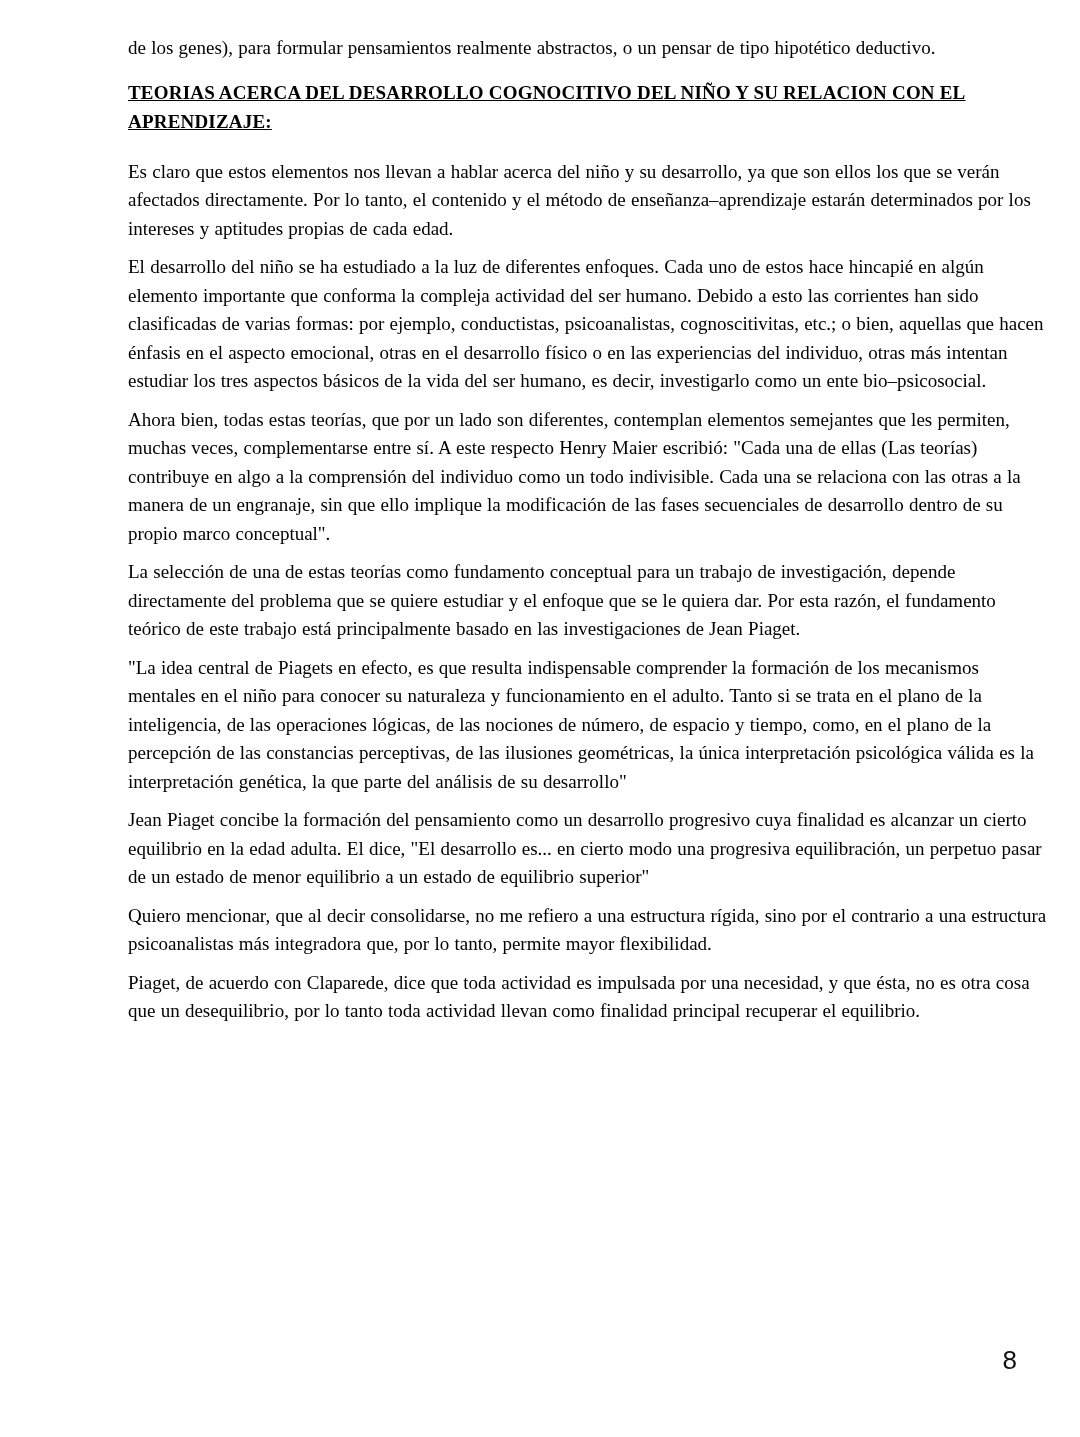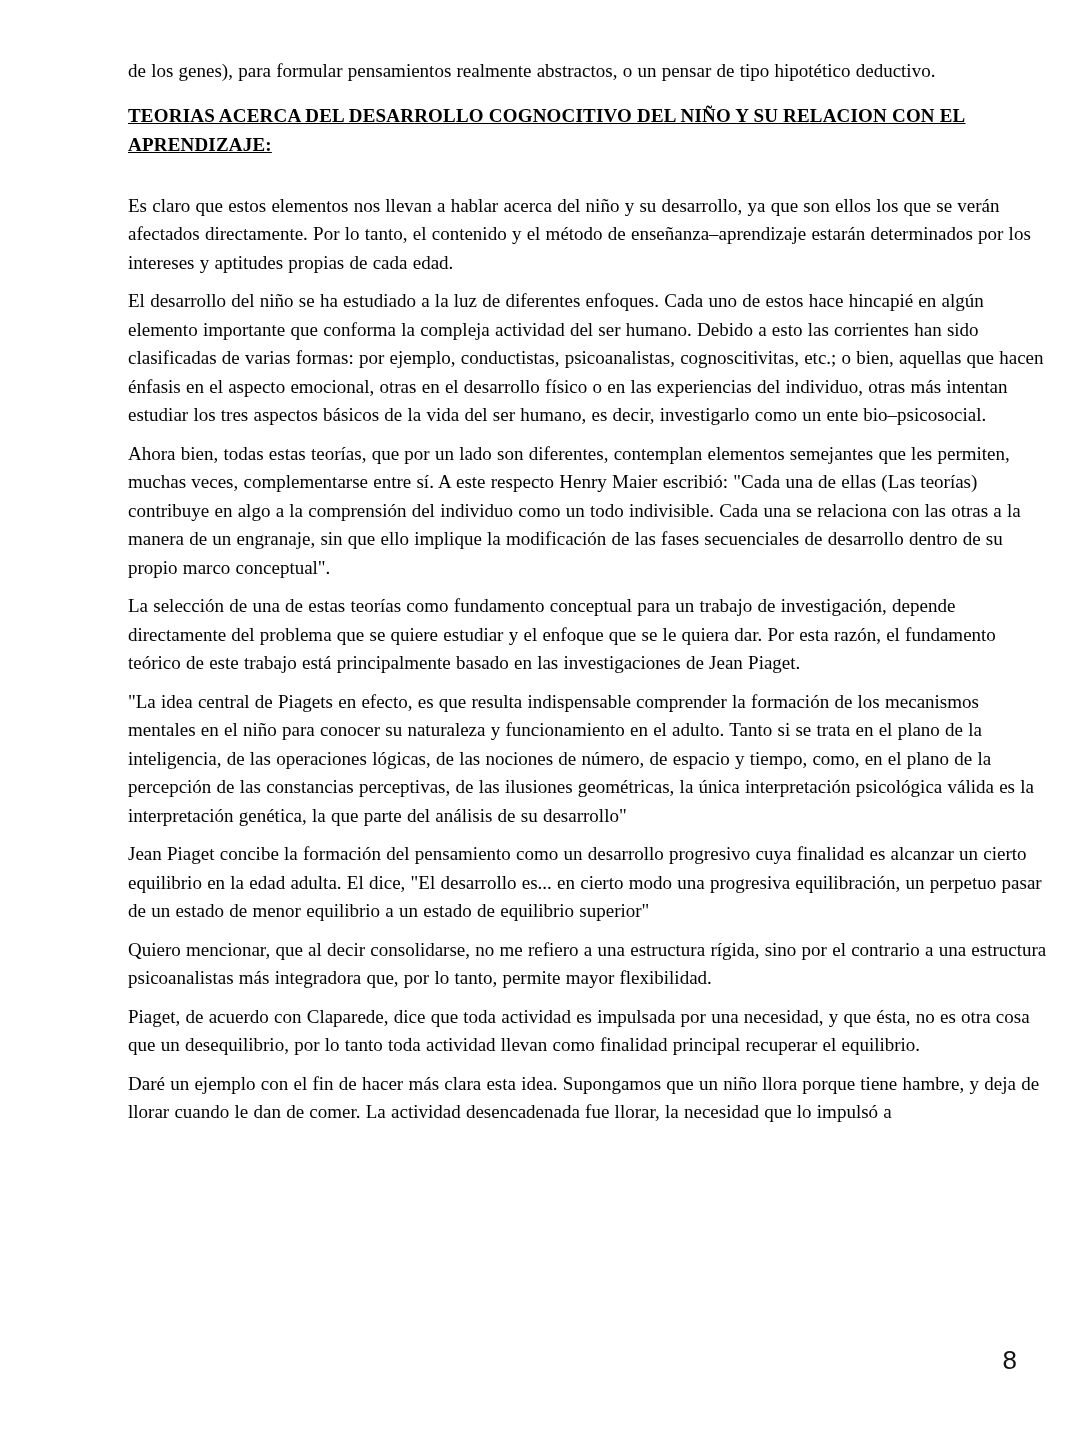--- a/index.html
+++ b/index.html
@@ -8,36 +8,36 @@
     background: #ffffff;
   }
   .page {
     position: relative;
     width: 1080px;
     height: 1437px;
     background: #ffffff;
     color: #000000;
     font-family: "Liberation Serif", serif;
     box-sizing: border-box;
-    padding: 57px 30px 0 128px;
+    padding: 34px 30px 0 128px;
     overflow: hidden;
   }
   .body-text {
     font-size: 19px;
     line-height: 28.5px;
     margin: 0 0 10px 0;
     text-align: left;
     word-spacing: 0.5px;
   }
   .heading {
     font-size: 19px;
     line-height: 29px;
     font-weight: bold;
     text-decoration: underline;
-    margin: 15px 0 33px 0;
+    margin: 15px 0 22px 0;
     letter-spacing: 0.2px;
   }
   .page-number {
     position: absolute;
     top: 1347px;
     right: 63px;
     font-family: "Liberation Sans", sans-serif;
     font-size: 26px;
     line-height: 26px;
     color: #111111;
@@ -53,17 +53,16 @@
 
   <div id="paragraph-container">
       <p class="body-text">Es claro que estos elementos nos llevan a hablar acerca del niño y su desarrollo, ya que son ellos los que se verán afectados directamente. Por lo tanto, el contenido y el método de enseñanza–aprendizaje estarán determinados por los intereses y aptitudes propias de cada edad.</p>
       <p class="body-text">El desarrollo del niño se ha estudiado a la luz de diferentes enfoques. Cada uno de estos hace hincapié en algún elemento importante que conforma la compleja actividad del ser humano. Debido a esto las corrientes han sido clasificadas de varias formas: por ejemplo, conductistas, psicoanalistas, cognoscitivitas, etc.; o bien, aquellas que hacen énfasis en el aspecto emocional, otras en el desarrollo físico o en las experiencias del individuo, otras más intentan estudiar los tres aspectos básicos de la vida del ser humano, es decir, investigarlo como un ente bio–psicosocial.</p>
       <p class="body-text">Ahora bien, todas estas teorías, que por un lado son diferentes, contemplan elementos semejantes que les permiten, muchas veces, complementarse entre sí. A este respecto Henry Maier escribió: "Cada una de ellas (Las teorías) contribuye en algo a la comprensión del individuo como un todo indivisible. Cada una se relaciona con las otras a la manera de un engranaje, sin que ello implique la modificación de las fases secuenciales de desarrollo dentro de su propio marco conceptual".</p>
       <p class="body-text">La selección de una de estas teorías como fundamento conceptual para un trabajo de investigación, depende directamente del problema que se quiere estudiar y el enfoque que se le quiera dar. Por esta razón, el fundamento teórico de este trabajo está principalmente basado en las investigaciones de Jean Piaget.</p>
       <p class="body-text">"La idea central de Piagets en efecto, es que resulta indispensable comprender la formación de los mecanismos mentales en el niño para conocer su naturaleza y funcionamiento en el adulto. Tanto si se trata en el plano de la inteligencia, de las operaciones lógicas, de las nociones de número, de espacio y tiempo, como, en el plano de la percepción de las constancias perceptivas, de las ilusiones geométricas, la única interpretación psicológica válida es la interpretación genética, la que parte del análisis de su desarrollo"</p>
       <p class="body-text">Jean Piaget concibe la formación del pensamiento como un desarrollo progresivo cuya finalidad es alcanzar un cierto equilibrio en la edad adulta. El dice, "El desarrollo es... en cierto modo una progresiva equilibración, un perpetuo pasar de un estado de menor equilibrio a un estado de equilibrio superior"</p>
       <p class="body-text">Quiero mencionar, que al decir consolidarse, no me refiero a una estructura rígida, sino por el contrario a una estructura psicoanalistas más integradora que, por lo tanto, permite mayor flexibilidad.</p>
       <p class="body-text">Piaget, de acuerdo con Claparede, dice que toda actividad es impulsada por una necesidad, y que ésta, no es otra cosa que un desequilibrio, por lo tanto toda actividad llevan como finalidad principal recuperar el equilibrio.</p>
-      <p class="body-text">Daré un ejemplo con el fin de hacer más clara esta idea. Supongamos que un niño llora porque tiene hambre, y deja de llorar cuando le dan de comer. La actividad desencadenada fue llorar, la necesidad que lo impulsó a</p>
     </div>
 
   <div class="page-number">8</div>
 </div>
 
 </body></html>

